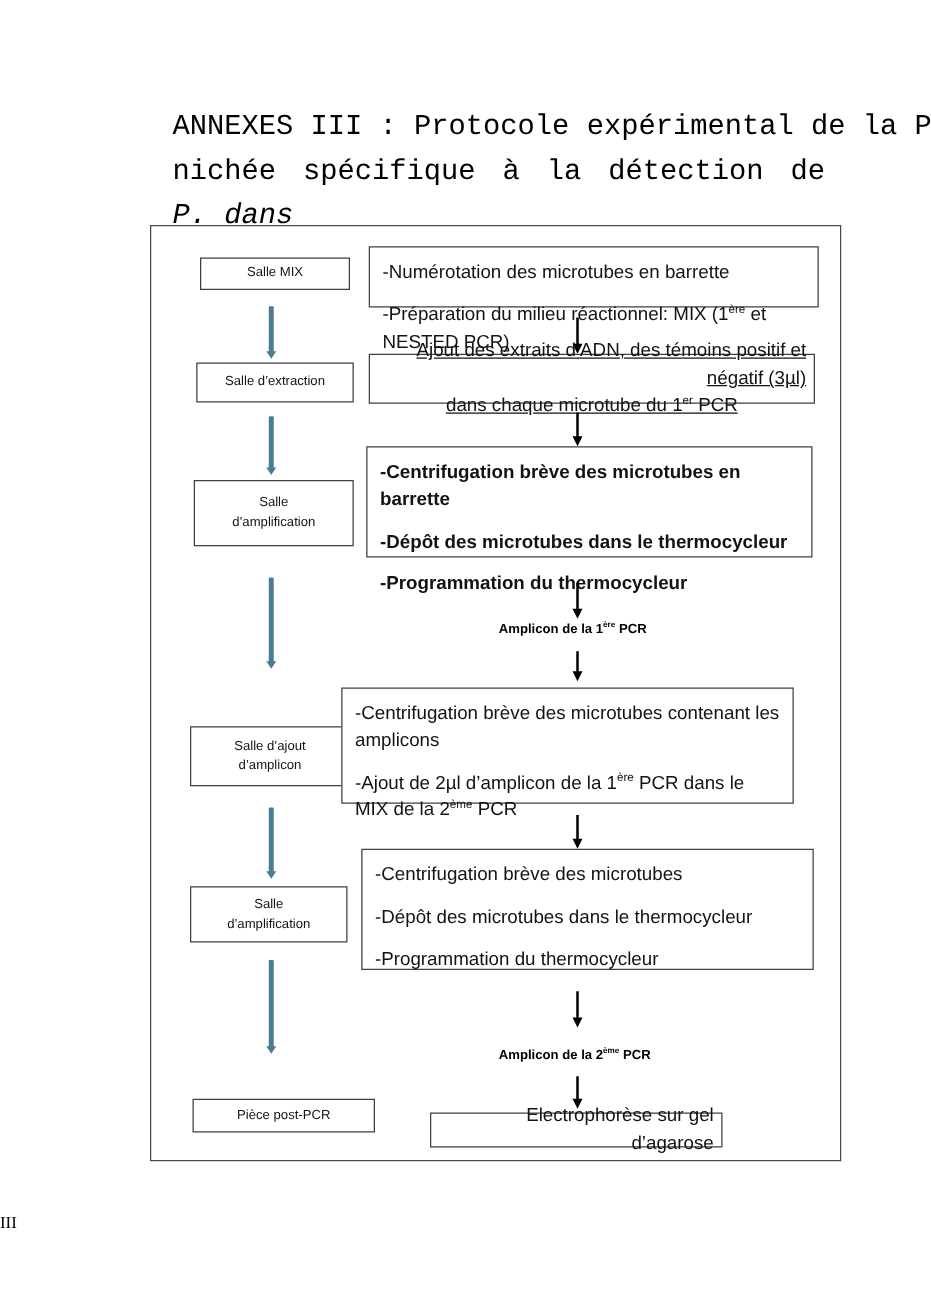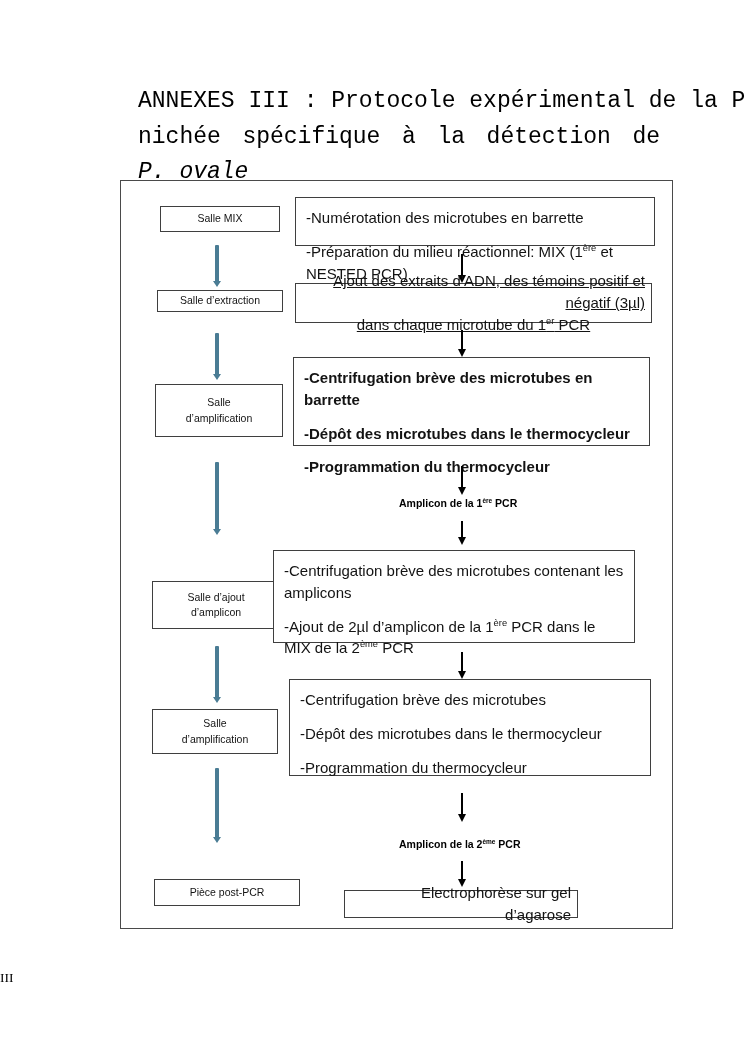--- a/index.html
+++ b/index.html
@@ -143,30 +143,30 @@
 <div class="title-block">
   <span class="title-line1">
     <span>ANNEXES</span>
     <span>III :</span>
     <span>Protocole</span>
     <span>expérimental</span>
     <span>de</span>
     <span>la</span>
     <span>PCR</span>
   </span>
-  <span class="title-line2"><span>nichée spécifique à la détection de </span><span class="title-italic">P. ovale</span></span>
+  <span class="title-line2"><span>nichée spécifique à la détection de </span><span class="title-italic">P. dans</span></span>
 </div>
 
 <div class="frame"></div>
 
 <div class="box centered room-box" style="left:160px; top:206px; width:120px; height:26px;">
   <span>Salle MIX</span>
 </div>
 
-<div class="box centered room-box" style="left:157px; top:290px; width:126px; height:22px;">
+<div class="box centered room-box" style="left:157px; top:290px; width:126px; height:32px;">
   <span>Salle d’extraction</span>
 </div>
 
 <div class="box centered room-box" style="left:155px; top:384px; width:128px; height:53px; flex-direction:column;">
   <span>Salle</span>
   <span>d’amplification</span>
 </div>
 
 <div class="box centered room-box" style="left:152px; top:581px; width:128px; height:48px; flex-direction:column;">
   <span>Salle d’ajout</span>

